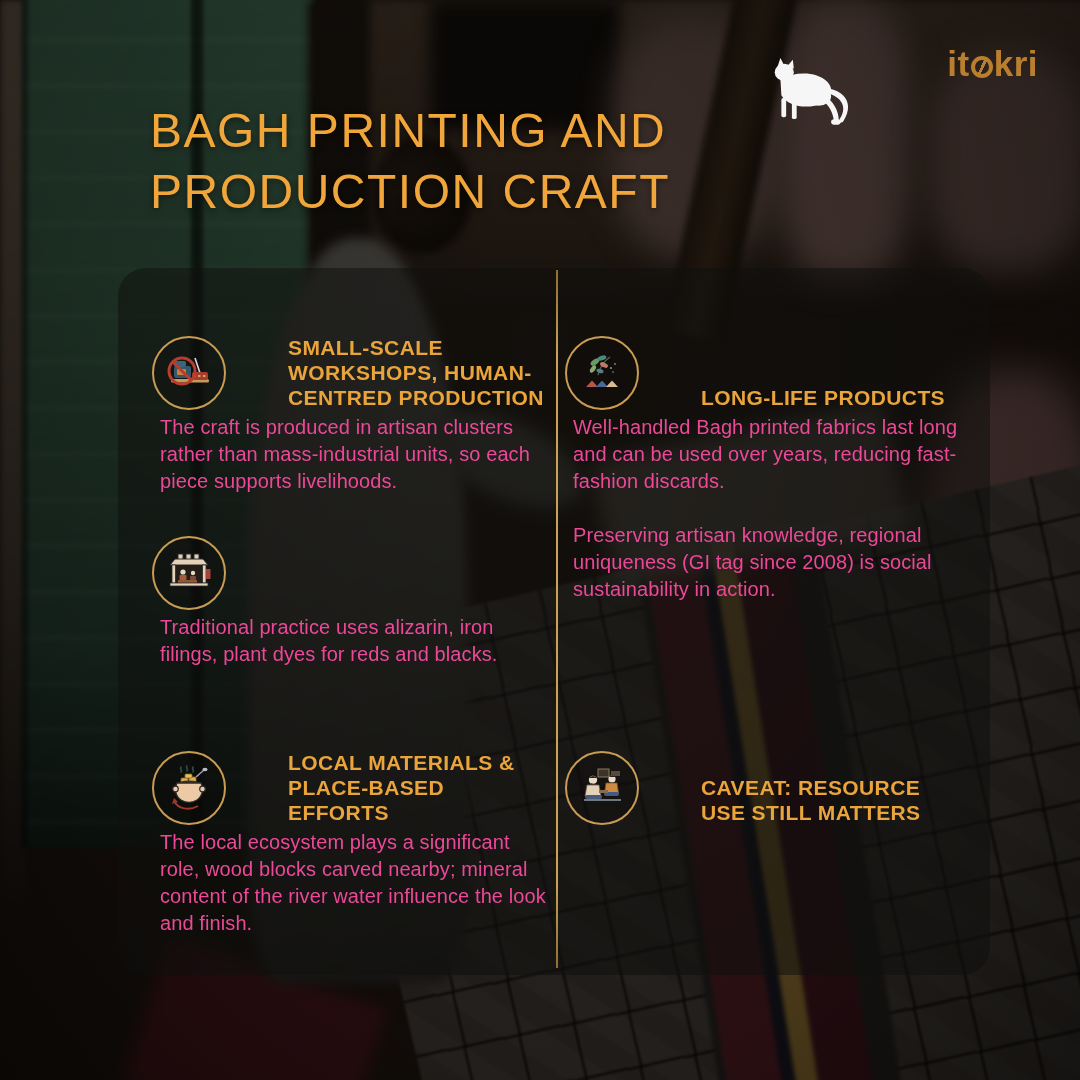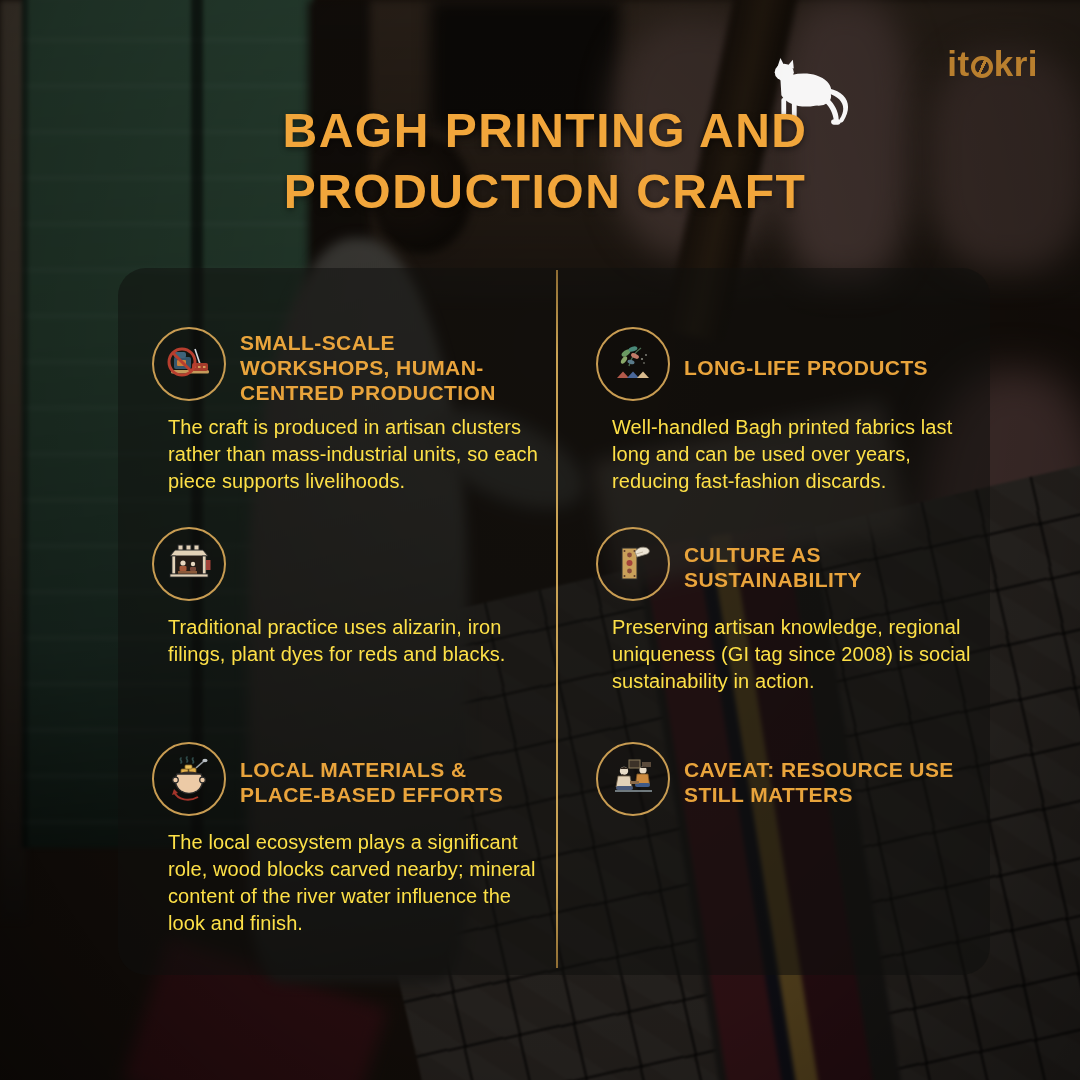--- a/index.html
+++ b/index.html
@@ -58,42 +58,42 @@
     background:#3c1317; filter:blur(8px); }
   .vignette { left:0; top:0; width:1080px; height:1080px;
     background:radial-gradient(ellipse at 50% 32%, rgba(0,0,0,.18) 0%, rgba(0,0,0,.42) 70%, rgba(0,0,0,.62) 100%); }
 
   
   .logo { position:absolute; right:42px; top:44px; display:flex; align-items:center;
     color:#b97f2e; font-size:35px; font-weight:700; letter-spacing:.5px; }
   .logo-o { display:inline-block; width:22px; height:22px; border:4px solid #b97f2e;
     border-radius:50%; margin:6px 1px 0 1px;
     background:linear-gradient(115deg, transparent 44%, #b97f2e 44%, #b97f2e 60%, transparent 60%); }
-  .title { position:absolute; left:150px; top:100px; width:790px; text-align:center;
-    color:#f1a63b; font-size:48px; font-weight:700; letter-spacing:1.5px; line-height:61px;
+  .title { position:absolute; left:150px; top:100px; width:790px; 
+    color:#f1a63b; font-size:48px; font-weight:400; letter-spacing:1.5px; line-height:61px;
     text-shadow:0 2px 6px rgba(0,0,0,.45); }
   .cat { position:absolute; left:752px; top:56px; width:118px; height:86px; }
 
   
   .panel { position:absolute; left:118px; top:268px; width:872px; height:707px;
     border-radius:28px; background:rgba(16,15,13,.52); }
   .divider { position:absolute; left:438px; top:2px; width:2px; height:698px;
     background:linear-gradient(180deg,#8f6d33,#c9a254 12%,#c9a254 88%,#8f6d33); }
 
   .section { position:absolute; width:396px; }
   .sec-l { left:34px; }
-  .sec-r { left:478px; }
+  .sec-r { left:447px; }
   .row-1 { top:50px; } .row-2 { top:250px; } .row-3 { top:465px; }
-  .section-head { display:flex; align-items:center; min-height:92px; }
+  .section-head { display:flex; align-items:flex-end; min-height:92px;gap:48px; }
   .icon-ring { flex:0 0 auto; width:74px; height:74px; border:2px solid #c89c52;
     border-radius:50%; display:flex; align-items:center; justify-content:center;
     background:rgba(10,9,8,.25); }
   .section h3 { margin:6px 0 0 14px; color:#e9a43c; font-size:21px; font-weight:700;
     letter-spacing:.4px; line-height:25px; text-transform:uppercase; max-width:300px; }
-  .section p { margin:4px 0 0 16px; color:#fde047; font-size:20px; line-height:27px;
+  .section p { margin:4px 0 0 8px; color:#ec4899; font-size:20px; line-height:27px;
     letter-spacing:.1px; }
 </style>
 </head>
 <body>
 
 <div id="canvas">
 
   <div class="bg">
     <div class="ph wall-strip"></div>
     <div class="ph green-door"></div>
@@ -205,37 +205,20 @@
             <rect x="13" y="31" width="19" height="3" fill="#8a5a3a"></rect>
             <rect x="41" y="20" width="4.5" height="10" fill="#a3433a"></rect>
             <rect x="5" y="34" width="38" height="3" fill="#e3d2b8" stroke="#2b2b2b" stroke-width="0.8"></rect>
           </svg>
         </div>
       </div>
       <p>Traditional practice uses alizarin, iron filings, plant dyes for reds and blacks.</p>
     </div>
 
     <div class="section sec-r row-2">
-      <div class="section-head">
-        <div class="icon-ring">
-          <svg width="48" height="48" viewBox="0 0 48 48">
-            <rect x="13" y="8" width="15" height="31" fill="#c9a05a" stroke="#2b2b2b" stroke-width="1"></rect>
-            <circle cx="20.5" cy="15" r="2.4" fill="#8a4a3a"></circle>
-            <circle cx="20.5" cy="23" r="3" fill="#a3433a"></circle>
-            <circle cx="20.5" cy="31" r="2.4" fill="#8a4a3a"></circle>
-            <circle cx="15.5" cy="11" r="1" fill="#5a3a2a"></circle>
-            <circle cx="25.5" cy="11" r="1" fill="#5a3a2a"></circle>
-            <circle cx="15.5" cy="36" r="1" fill="#5a3a2a"></circle>
-            <circle cx="25.5" cy="36" r="1" fill="#5a3a2a"></circle>
-            <path d="M26,12 C28,8 33,6 38,8 C41,9.5 41,13 38,14 L28,17 Z" fill="#ece4d4" stroke="#8a8374" stroke-width="0.8"></path>
-            <path d="M27,14 L34,12" stroke="#b8ab94" stroke-width="0.8" fill="none"></path>
-          </svg>
-        </div>
-        <h3>CULTURE AS SUSTAINABILITY</h3>
-      </div>
       <p>Preserving artisan knowledge, regional uniqueness (GI tag since 2008) is social sustainability in action.</p>
     </div>
 
     <div class="section sec-l row-3">
       <div class="section-head">
         <div class="icon-ring">
           <svg width="48" height="48" viewBox="0 0 48 48">
             <path d="M16,3 c-2,2 2,3 0,5 M22,2 c-2,2 2,3 0,5 M28,3 c-2,2 2,3 0,5" stroke="#2e4a49" stroke-width="1.7" fill="none" stroke-linecap="round"></path>
             <line x1="31" y1="13" x2="39" y2="6" stroke="#9aa0a5" stroke-width="1.6"></line>
             <ellipse cx="40" cy="5.5" rx="2.6" ry="1.8" fill="#b9bfc4"></ellipse>

